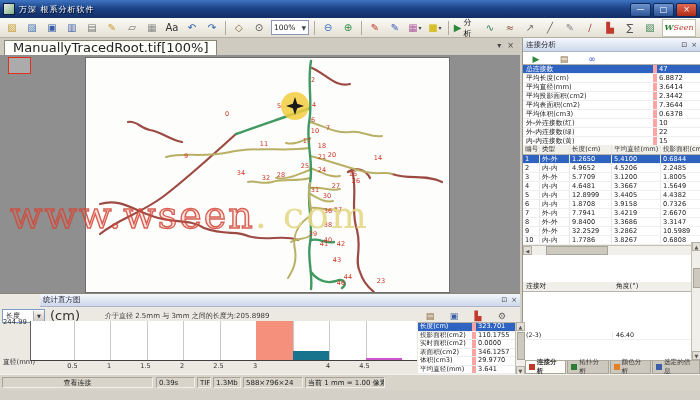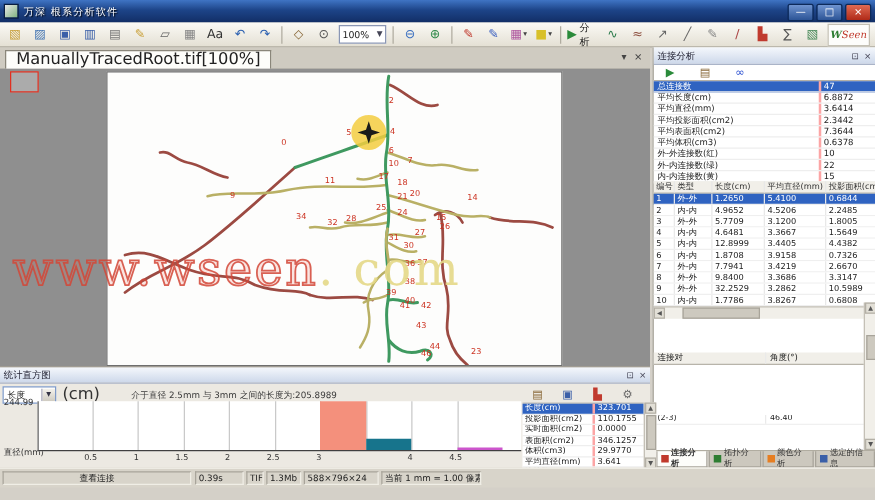--- a/index.html
+++ b/index.html
@@ -56,21 +56,21 @@
     border-left:1px solid #9a968a;box-sizing:border-box;}
   .phead{height:13px;background:linear-gradient(180deg,#f4f7fc,#cdd8ea);border-bottom:1px solid #aab4c8;
     display:flex;align-items:center;padding:0 3px;font-size:7.5px;color:#223;}
   .phead .sp{flex:1;}
   .phead .pico{font-size:7px;color:#445;margin-left:4px;}
   #ptools{height:13px;display:flex;align-items:center;padding-left:3px;gap:8px;border-bottom:1px solid #c8c4ba;}
   #ptools .tbicon{height:11px;font-size:9px;}
   .kvwrap{background:#fff;border:1px solid #b4b0a6;border-left:none;border-right:none;}
   .kvrow{display:flex;height:8px;line-height:8px;font-size:6.8px;border-bottom:1px solid #eee;}
   .kvrow .kvl{padding-left:3px;flex:1;white-space:nowrap;overflow:hidden;}
-  .kvrow .kvv{width:42px;border-left:2px solid #fca5a5;padding-left:2px;}
+  .kvrow .kvv{width:42px;border-left:4px solid #fca5a5;padding-left:2px;}
   .kvrow.sel{background:#2f63c1;color:#fff;}
   #summary{position:absolute;left:0;top:26px;width:178px;height:81px;}
   
   #segtable{position:absolute;left:0;top:107px;width:178px;}
   .trow{display:flex;height:8px;line-height:8px;font-size:6.6px;border-bottom:1px solid #efefef;background:#fff;}
   .trow span{white-space:nowrap;overflow:hidden;border-right:1px solid #e8e8e8;padding-left:2px;box-sizing:border-box;}
   .trow.head{background:#f1efe9;border-bottom:1px solid #b8b4aa;height:9px;line-height:9px;color:#333;}
   .trow.sel{background:#2f63c1;color:#fff;}
   .c0{width:17px;} .c1{width:30px;} .c2{width:42px;} .c3{width:49px;} .c4{width:40px;border-right:none!important;}
   .a0{width:90px;} .a1{width:78px;border-right:none!important;}
@@ -89,21 +89,21 @@
   .arow.head{background:#f1efe9;height:9px;line-height:9px;font-size:6.8px;border-bottom:1px solid #b8b4aa;}
   .arow.sel{background:#2f63c1;color:#fff;}
   #ptabs{position:absolute;left:0;bottom:0;width:178px;height:14px;background:#d8d4ca;border-top:1px solid #b0aca0;
     display:flex;align-items:flex-start;padding-left:2px;box-sizing:border-box;}
   .ptab{display:inline-flex;align-items:center;gap:2px;height:12px;padding:0 3px;font-size:6.6px;
     border:1px solid #a8a49a;border-top:none;background:#ccc8be;color:#333;margin-right:1px;}
   .ptab.active{background:#fdfdfa;font-weight:bold;}
   .ptabicon{width:6px;height:6px;display:inline-block;}
   
   #histpanel{position:absolute;left:0;top:293px;width:520px;height:81px;background:#ece9e2;
-    border-top:1px solid #8a867c;box-sizing:border-box;}
+    border-top:1px solid #8a867c;box-sizing:border-box;padding-left:40px;}
   #histhead{height:12px;}
   #histctl{position:absolute;left:2px;top:14px;display:flex;align-items:center;gap:5px;}
   #metricsel{display:flex;align-items:center;background:#fff;border:1px solid #7f9ac8;height:12px;
     font-size:7px;padding-left:3px;width:38px;justify-content:space-between;}
   #metricsel .arr{width:10px;height:10px;background:linear-gradient(180deg,#f4f2ec,#cfcbc1);
     border-left:1px solid #aab;font-size:5px;text-align:center;line-height:10px;color:#334;}
   #histunit{font-size:13px;color:#333;}
   #histinfo{font-size:7px;color:#3a3a3a;margin-left:20px;}
   #ymaxlabel{position:absolute;left:3px;top:24px;font-size:6.8px;color:#333;}
   #xaxislabel{position:absolute;left:3px;top:63px;font-size:6.8px;color:#333;}

